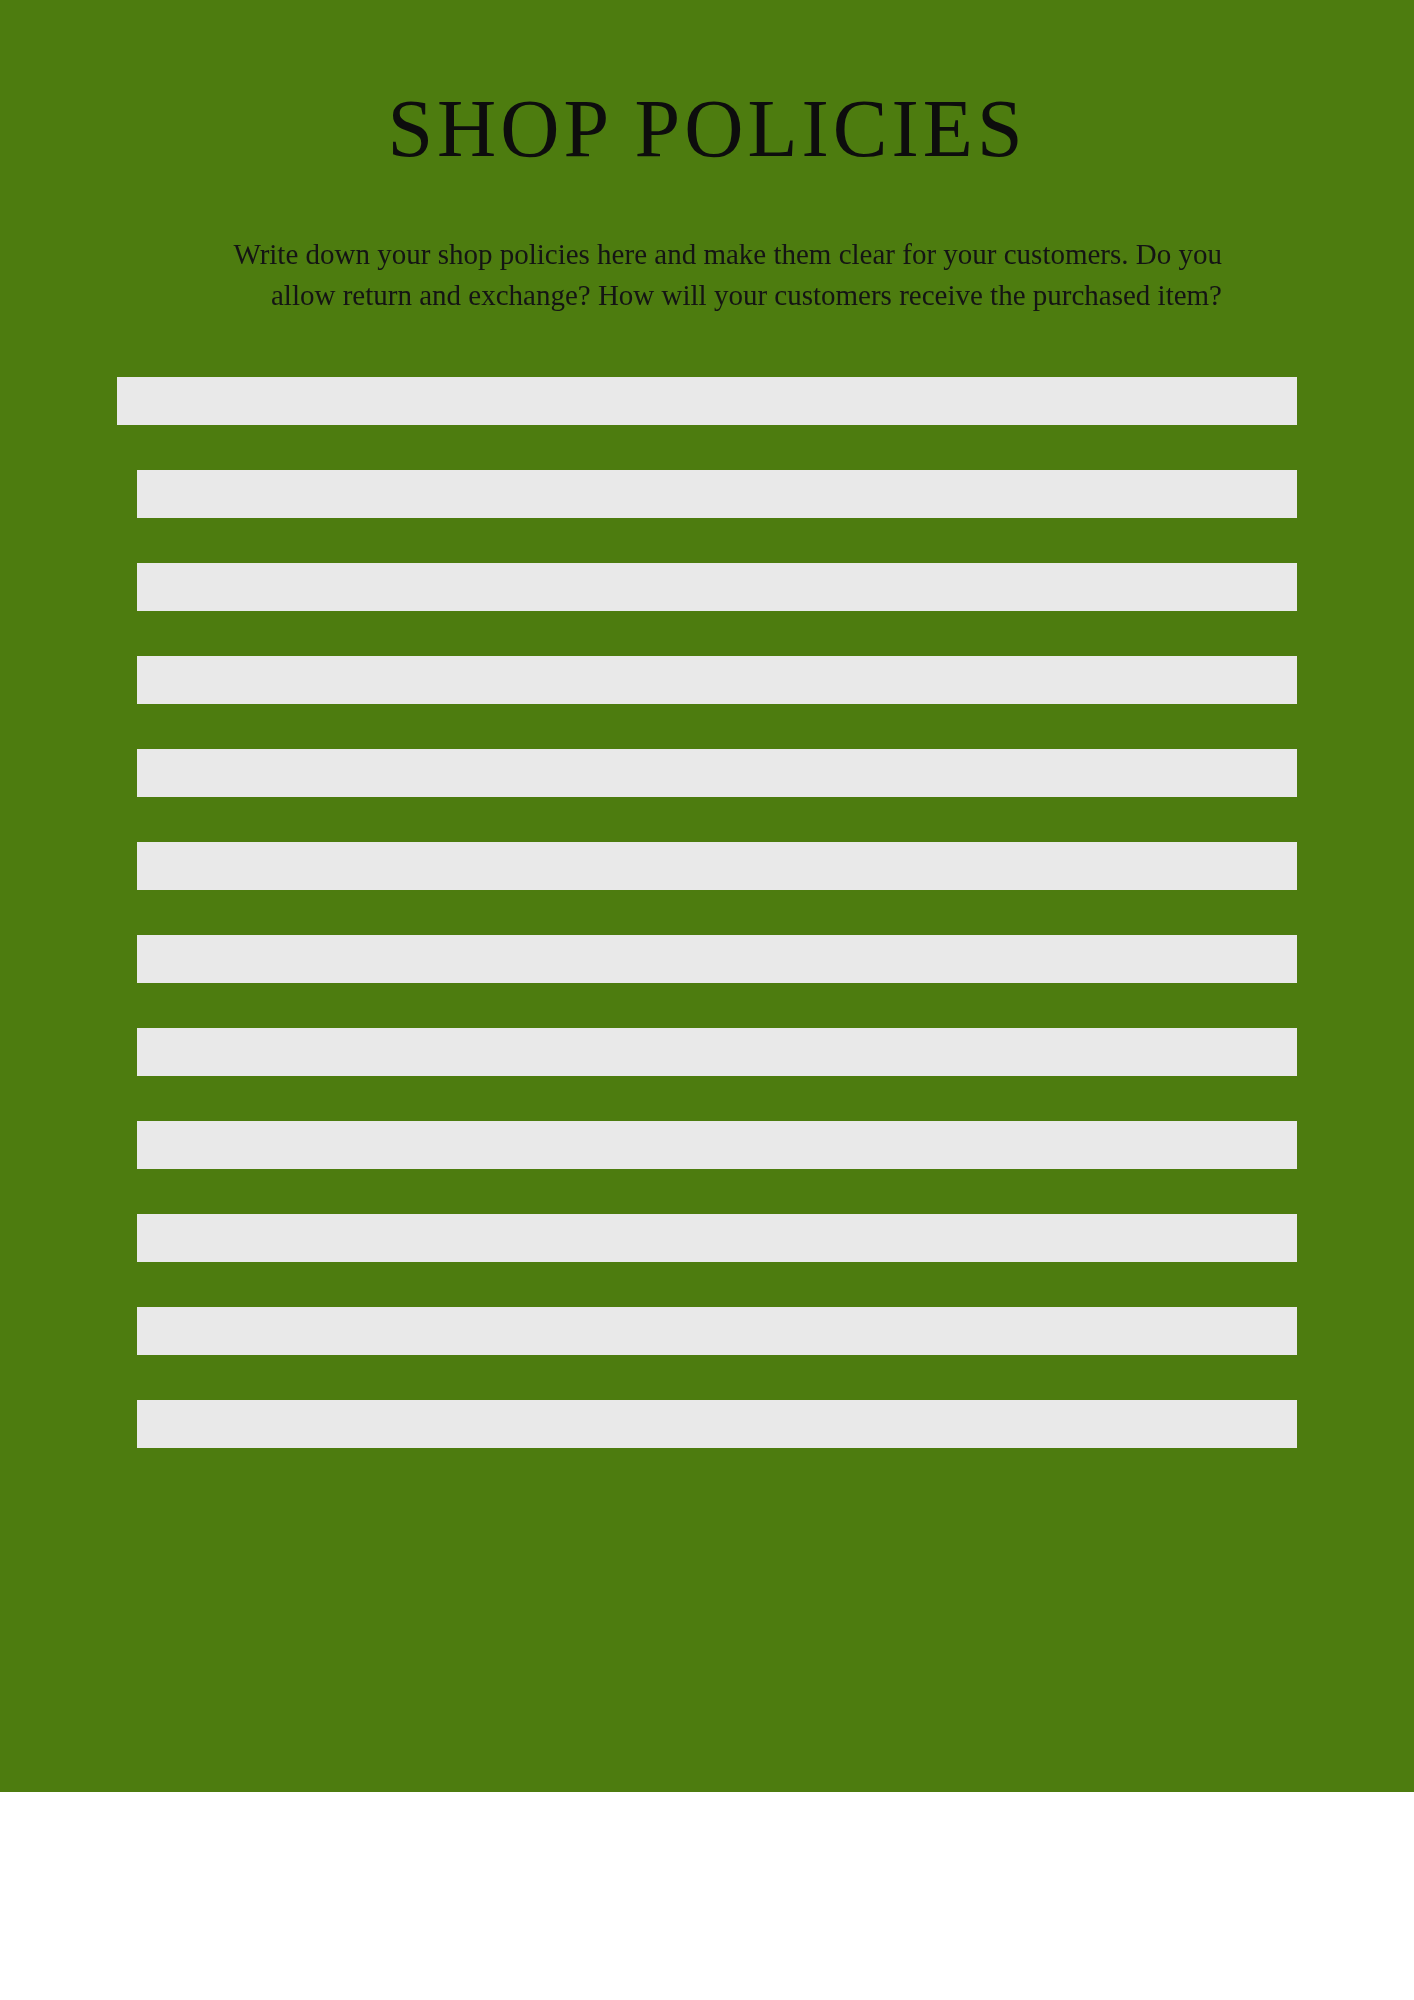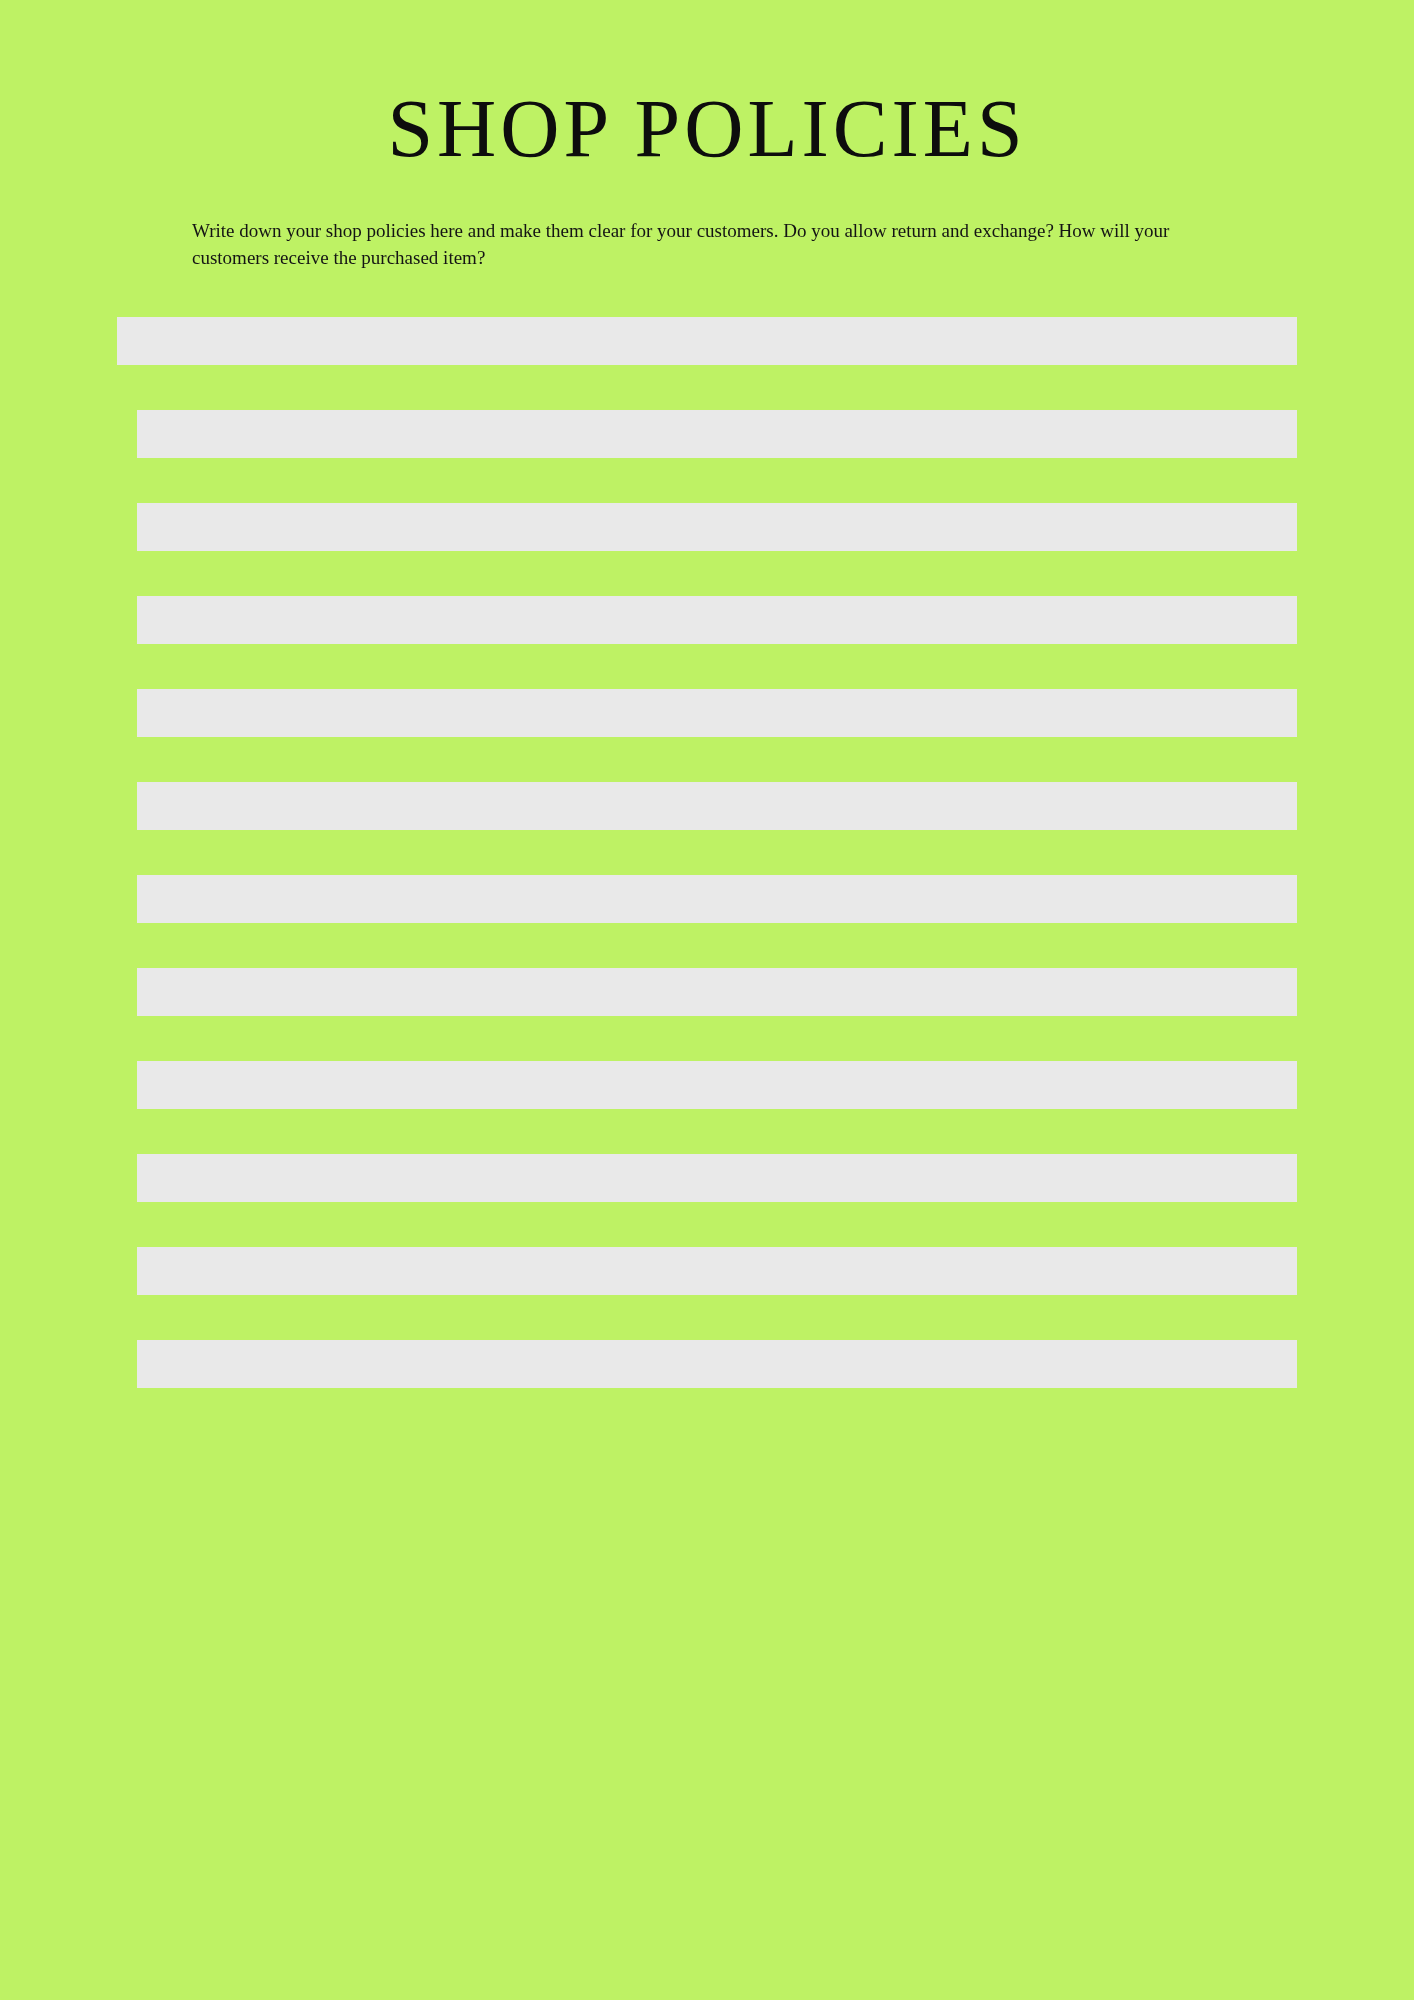--- a/index.html
+++ b/index.html
@@ -10,42 +10,42 @@
   body {
     width: 1414px;
     height: 2000px;
     font-family: "Liberation Serif", serif;
     color: #111111;
     overflow: hidden;
   }
   .page {
     position: relative;
     width: 1414px;
-    height: 2000px;
-    background: #bef264;
+    height: 1792px;
+    background: #4d7c0f;
     box-sizing: border-box;
   }
   .title {
     text-align: center;
     font-family: "Liberation Serif", serif;
     font-weight: 400;
     font-size: 82px;
     letter-spacing: 4px;
     line-height: 1;
     margin: 0;
     padding-top: 88px;
     color: #0d0d0d;
   }
   .subtitle {
-    margin: 0 auto;
+    margin: 16px auto;
     padding-top: 48px;
     width: 1030px;
-    text-align: left;
+    text-align: right;
     font-family: "Liberation Serif", serif;
-    font-size: 19px;
+    font-size: 29px;
     line-height: 1.42;
     color: #141414;
   }
   .lines {
     margin: 0 auto;
     padding-top: 45px;
     width: 1180px;
     display: flex;
     flex-direction: column;
   }

